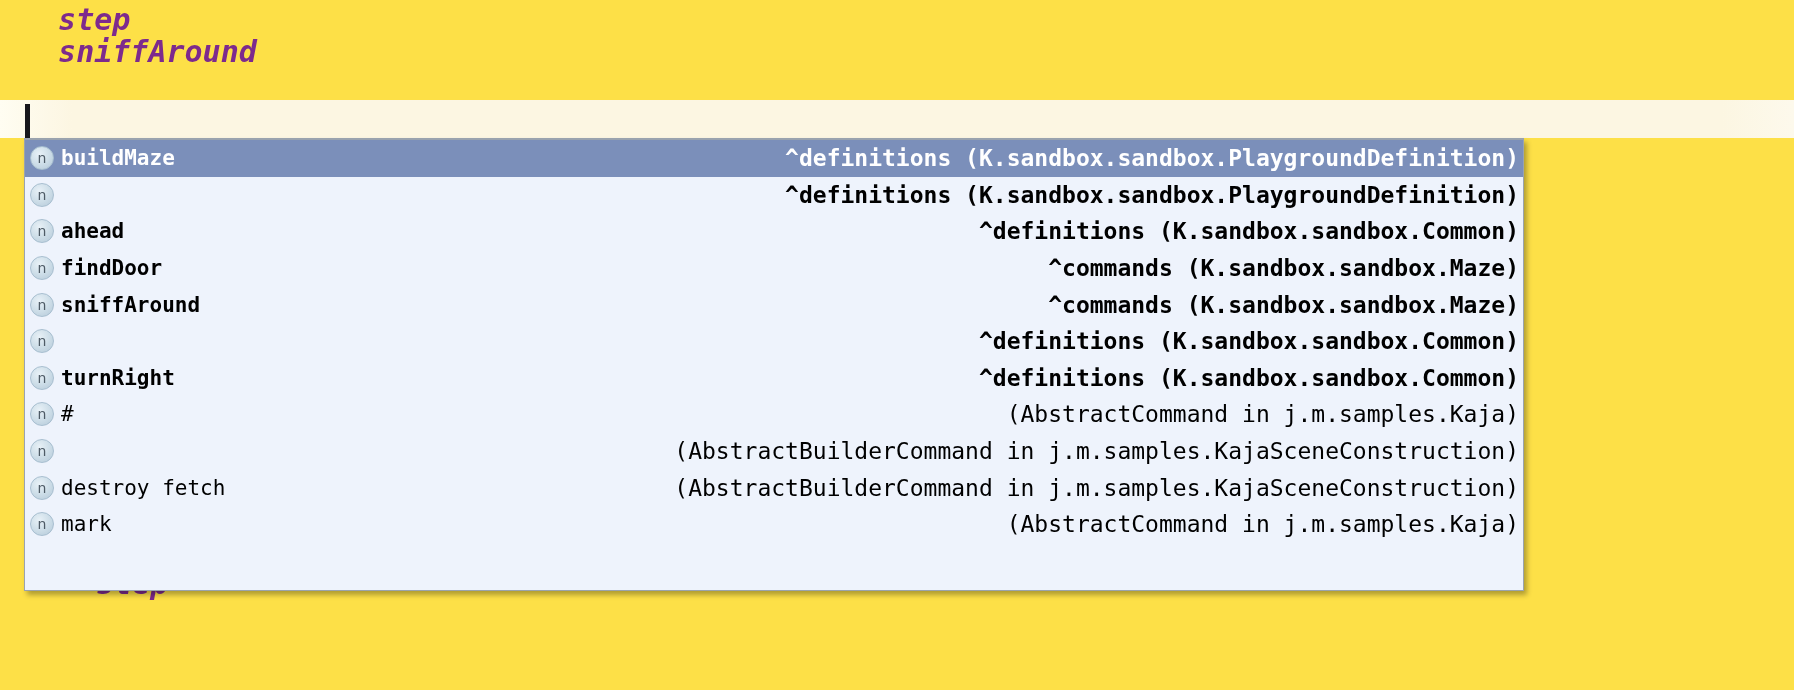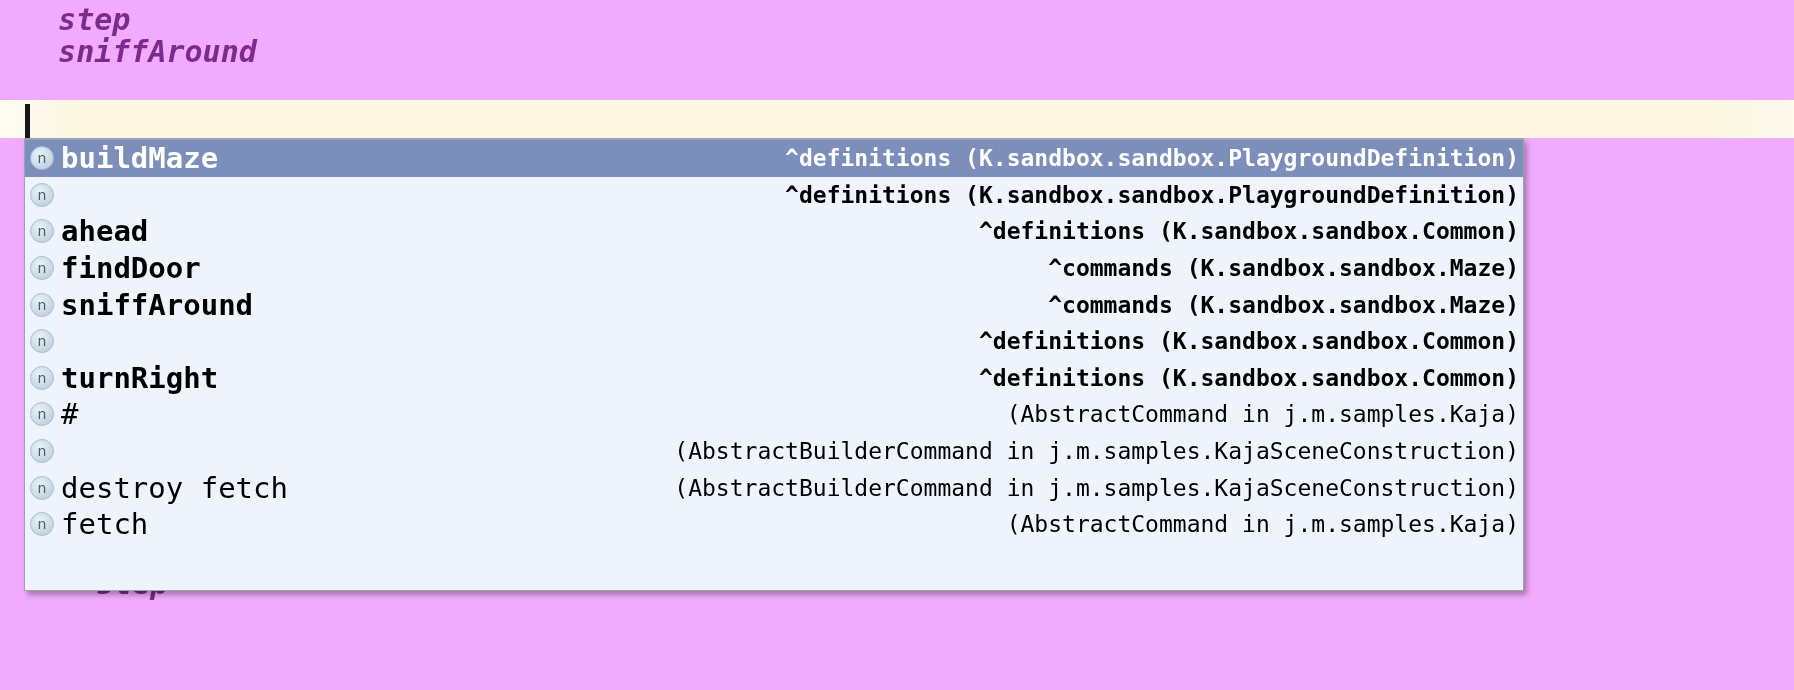--- a/index.html
+++ b/index.html
@@ -12,21 +12,21 @@
     height: 690px;
     position: relative;
     overflow: hidden;
     font-family: "DejaVu Sans Mono", "Liberation Mono", monospace;
   }
 
   
   #editor {
     position: absolute;
     inset: 0;
-    background: #f0abfc;
+    background: #fde047;
   }
 
   
   .code-line {
     position: absolute;
     left: 0;
     white-space: pre;
     font-family: "DejaVu Sans Mono", "Liberation Mono", monospace;
     font-size: 30px;
     line-height: 36px;
@@ -118,21 +118,21 @@
     font-family: "DejaVu Sans", "Liberation Sans", sans-serif;
     font-size: 14px;
     line-height: 22px;
     text-align: center;
     font-weight: normal;
     margin-right: 7px;
   }
   .cmp-label {
     flex: 0 0 auto;
     font-family: "DejaVu Sans Mono", "Liberation Mono", monospace;
-    font-size: 29px;
+    font-size: 21px;
     line-height: 34px;
     color: #000000;
     letter-spacing: 0px;
   }
   .cmp-label.bold { font-weight: bold; }
   .cmp-row.selected .cmp-label { color: #ffffff; }
   .cmp-spacer { flex: 1 1 auto; min-width: 8px; }
   .cmp-tail {
     flex: 0 0 auto;
     font-family: "DejaVu Sans Mono", "Liberation Mono", monospace;
@@ -215,20 +215,20 @@
           <span class="cmp-tail">(AbstractBuilderCommand in j.m.samples.KajaSceneConstruction)</span>
         </div>
         <div class="cmp-row">
           <span class="icon-n">n</span>
           <span class="cmp-label">destroy fetch</span>
           <span class="cmp-spacer"></span>
           <span class="cmp-tail">(AbstractBuilderCommand in j.m.samples.KajaSceneConstruction)</span>
         </div>
         <div class="cmp-row">
           <span class="icon-n">n</span>
-          <span class="cmp-label">fetch</span>
+          <span class="cmp-label">mark</span>
           <span class="cmp-spacer"></span>
           <span class="cmp-tail">(AbstractCommand in j.m.samples.Kaja)</span>
         </div>
       </div>
   </div>
 
 </div>
 
 </body></html>

